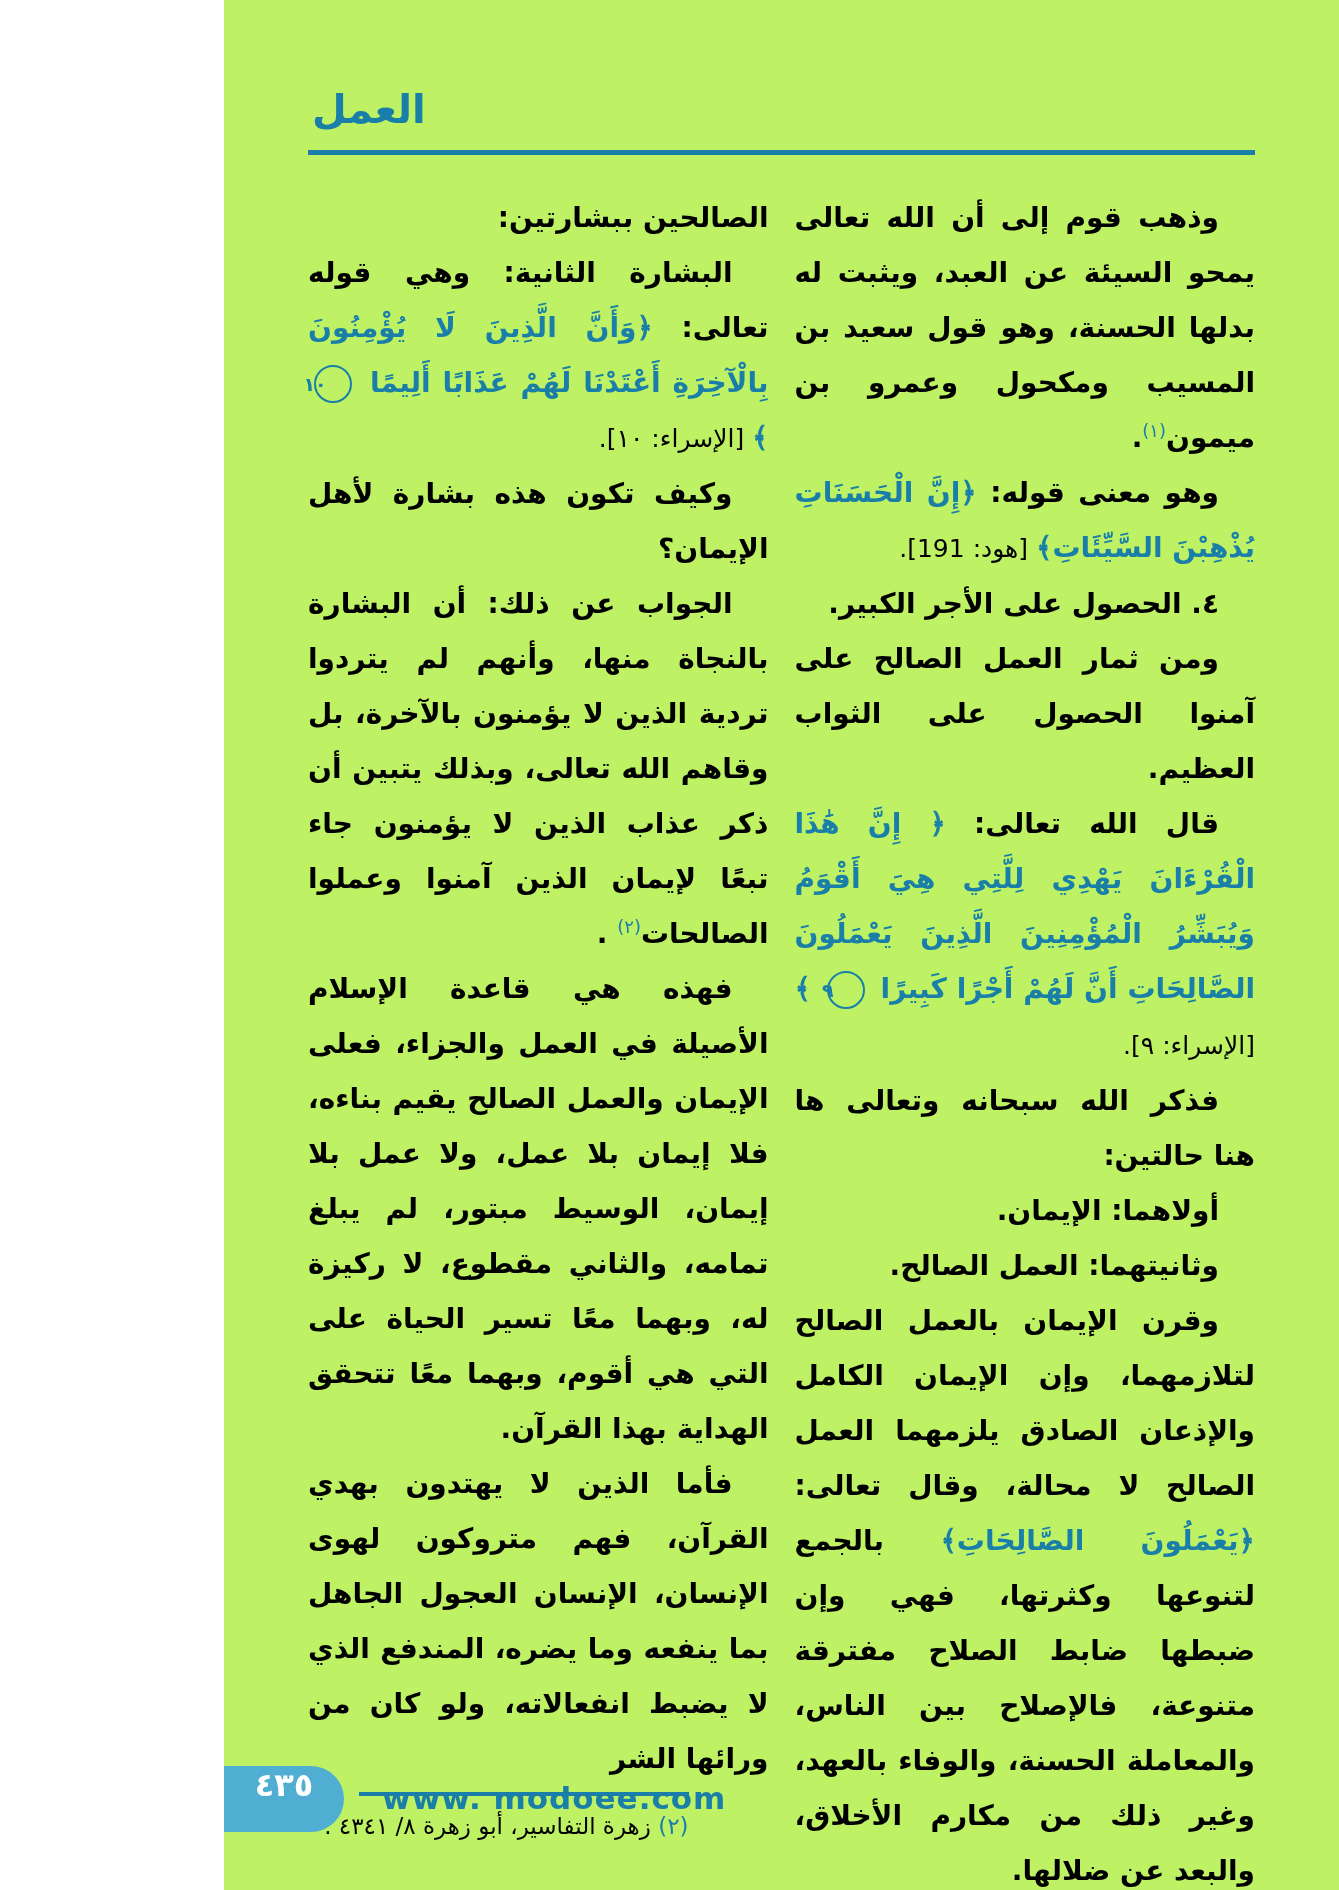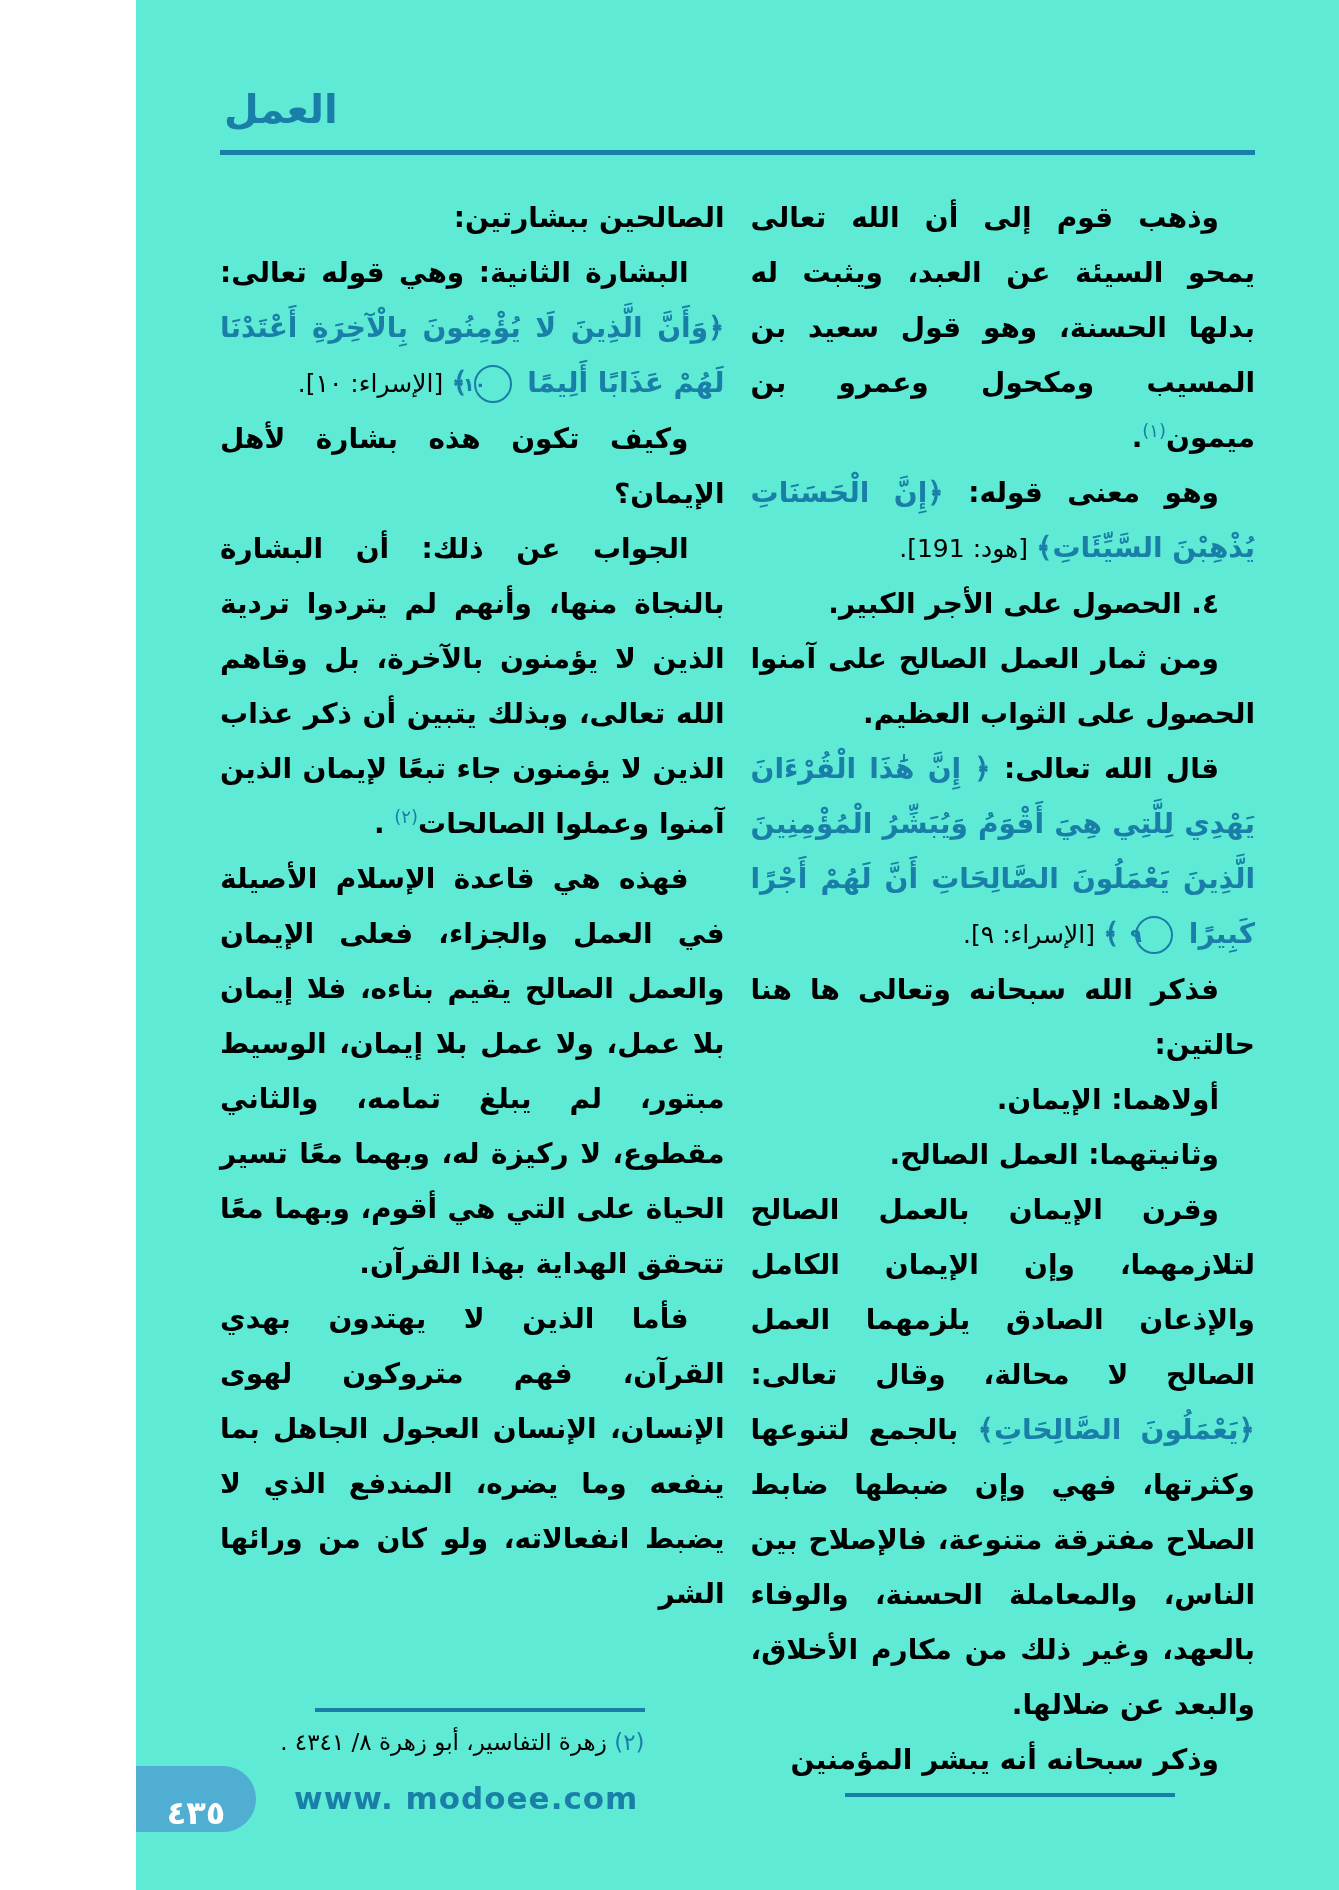--- a/index.html
+++ b/index.html
@@ -4,23 +4,23 @@
 <style>
   :root{
     --teal:#1A7FA8;
     --badge:#4FAED2;
     --ink:#000000;
   }
   *{margin:0;padding:0;box-sizing:border-box;}
   html,body{background:#ffffff;}
   .page{
     position:relative;
-    width:1203px;
+    width:1115px;
     height:1890px;
-    background:#5eead4;
+    background:#bef264;
     font-family:"DejaVu Sans", sans-serif;
     overflow:hidden;
   }
   
   .header-title{
     position:absolute;
     top:86px;
     left:88px;
     direction:rtl;
     color:var(--teal);
@@ -113,21 +113,21 @@
   
   .page-badge{
     position:absolute;
     left:0;
     top:1766px;
     width:120px;
     height:66px;
     background:var(--badge);
     border-radius:0 34px 34px 0;
     display:flex;
-    align-items:flex-end;
+    align-items:flex-start;
     justify-content:center;
     color:#ffffff;
     font-size:32px;
     font-weight:bold;
   }
   .website{
     position:absolute;
     left:158px;
     top:1780px;
     direction:ltr;

